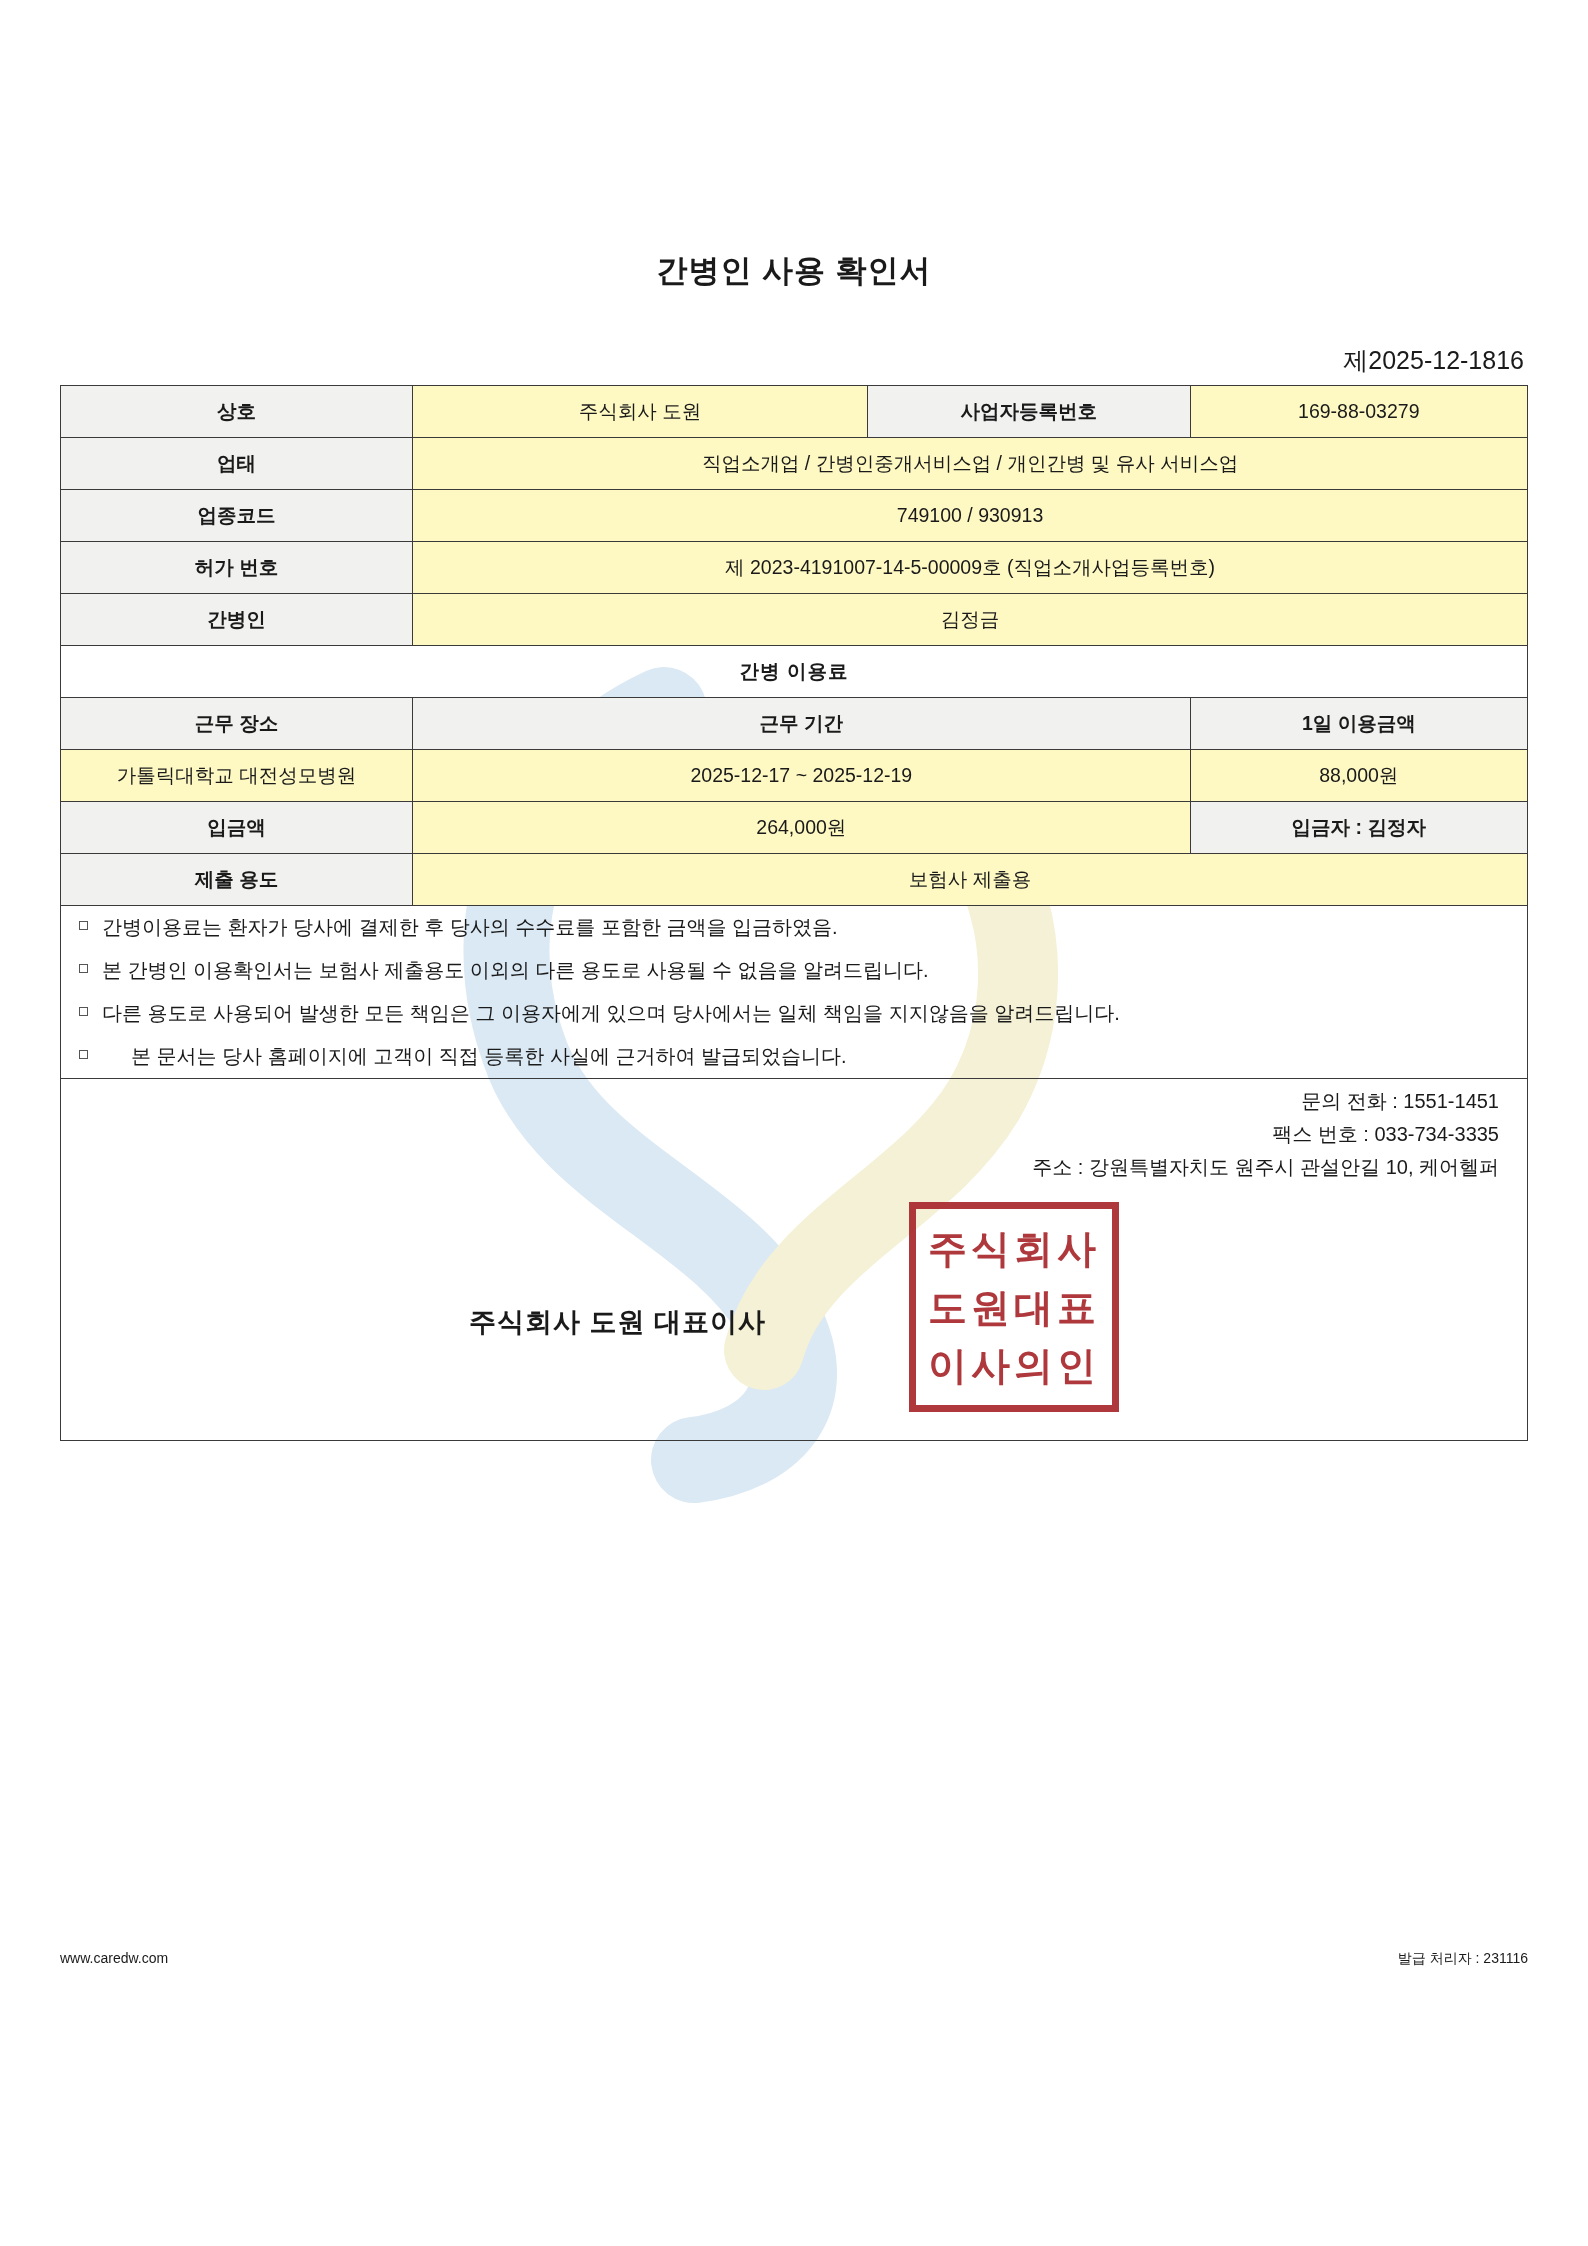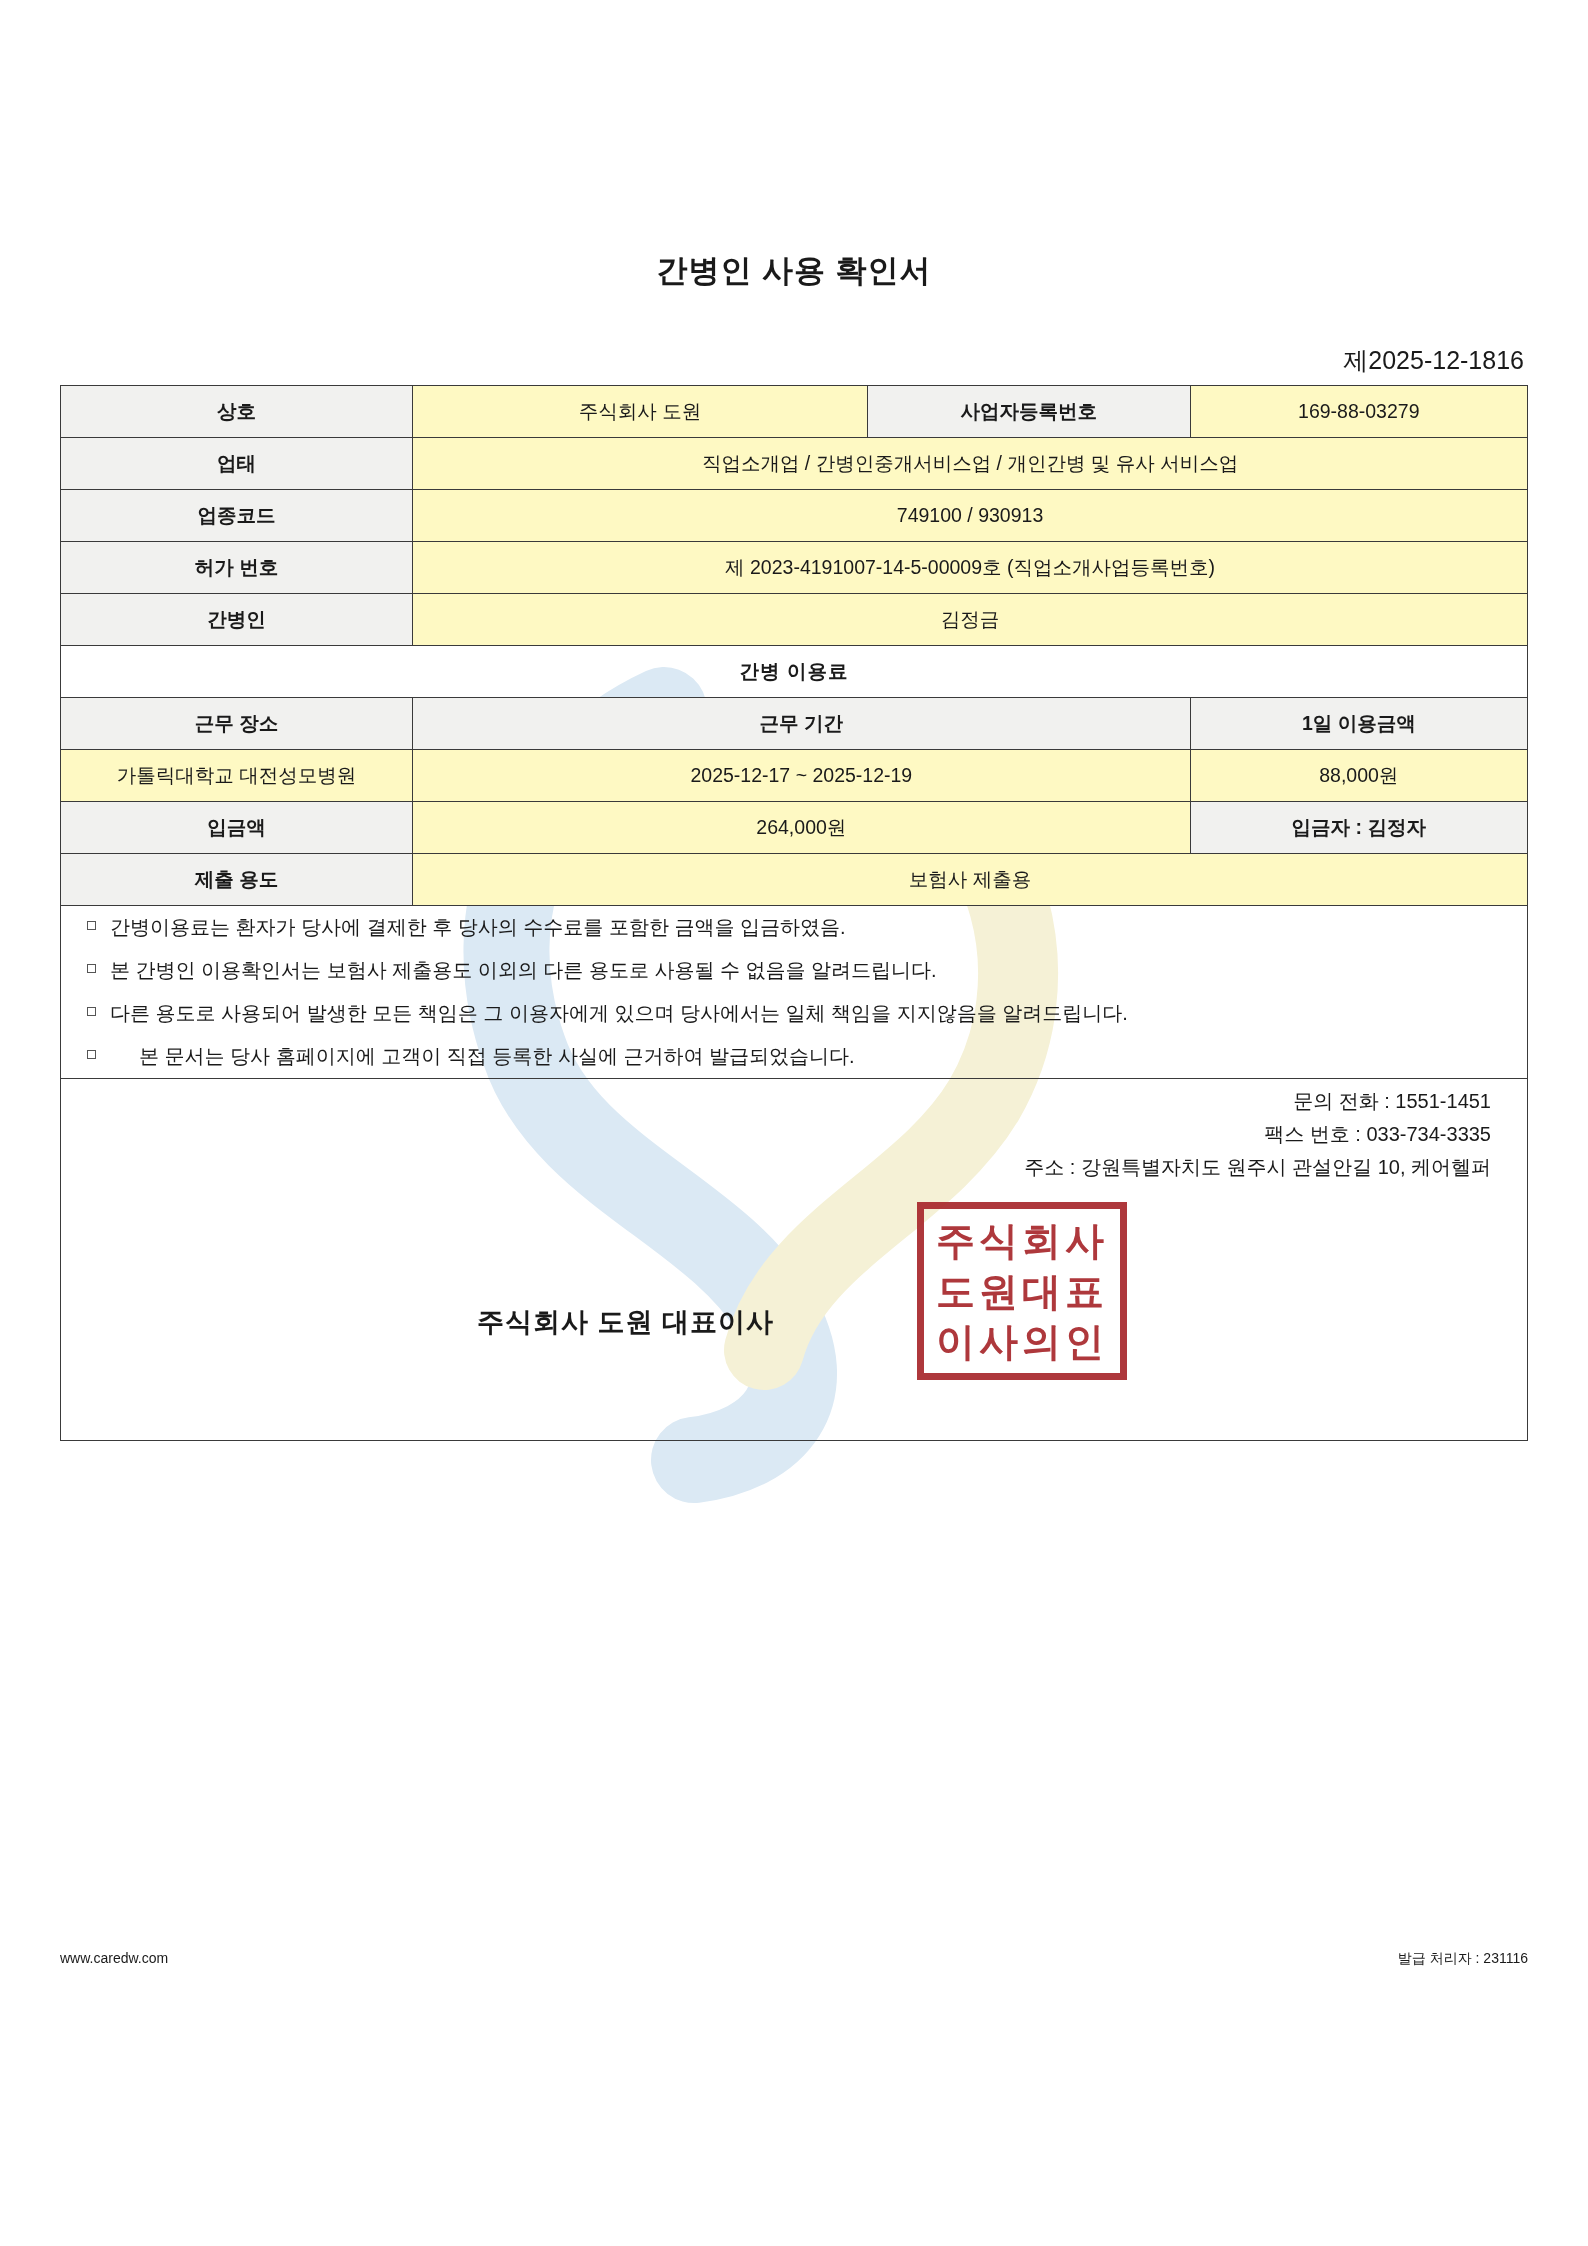--- a/index.html
+++ b/index.html
@@ -54,21 +54,21 @@
     width: 100%;
     border-collapse: collapse;
     table-layout: fixed;
   }
   table.main td {
     border: 1px solid #3a3a3a;
     height: 52px;
     font-size: 19.5px;
     text-align: center;
     vertical-align: middle;
-    padding: 6px 16px;
+    padding: 6px 8px;
     box-sizing: border-box;
     margin-top: 16px;
   }
   td.label {
     background: #f1f1ef;
     font-weight: bold;
   }
   td.section {
     font-size: 25px;
     font-weight: bold;
@@ -134,21 +134,21 @@
     top: 120px;
     font-size: 27px;
     font-weight: bold;
     letter-spacing: 1px;
   }
   .stamp {
     position: absolute;
     left: 840px;
     top: 18px;
     width: 210px;
-    height: 178px;
+    height: 210px;
     border: 7px solid #a8282c;
     box-sizing: border-box;
     color: #a8282c;
     font-family: "DejaVu Sans", sans-serif;
     font-weight: bold;
     display: flex;
     flex-direction: column;
     justify-content: space-evenly;
     align-items: center;
     line-height: 1;

